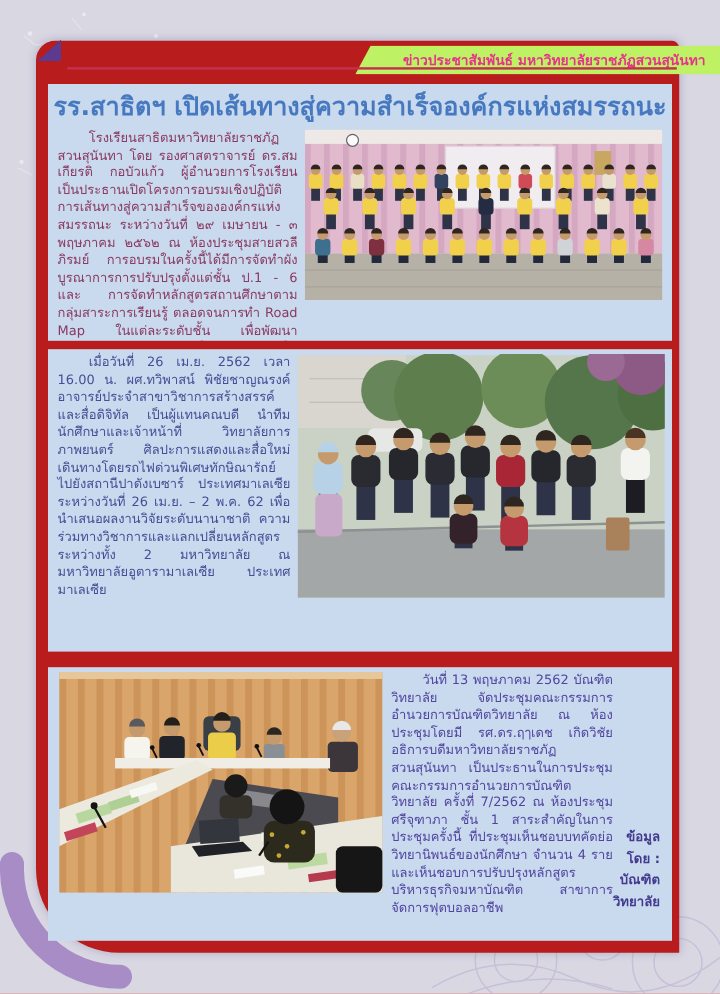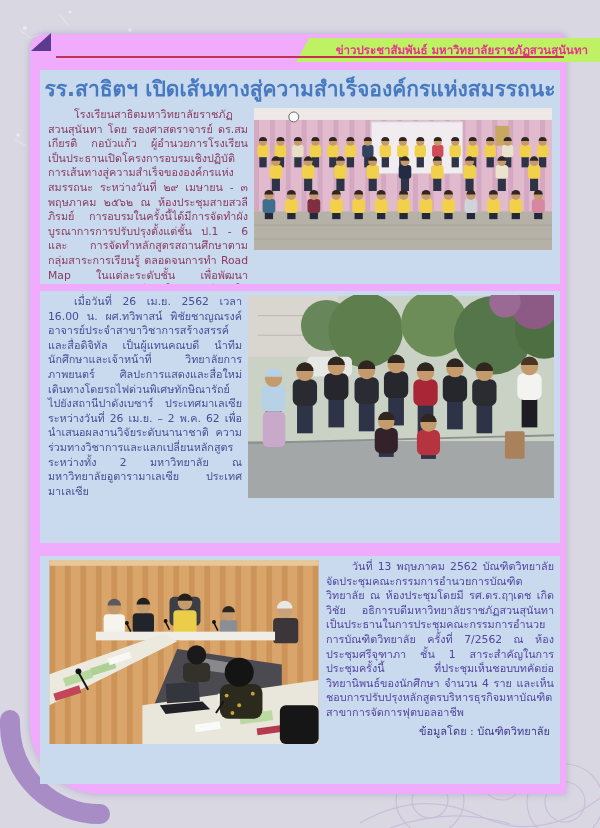--- a/index.html
+++ b/index.html
@@ -6,21 +6,21 @@
   body{font-family:"DejaVu Sans","Liberation Sans",sans-serif;}
   .page{position:relative;width:600px;height:828px;background:#d8d7e2;overflow:hidden;}
 
   
   .bg-deco{position:absolute;z-index:0;pointer-events:none;}
   .deco-tl{left:0;top:0;}
   .deco-br{right:0;bottom:0;}
   .corner-arc{position:absolute;left:0;top:690px;z-index:0;}
 
   
-  .card{position:absolute;left:30px;top:34px;width:536px;height:760px;background:#f0abfc;
+  .card{position:absolute;left:30px;top:34px;width:536px;height:760px;background:#b91c1c;
         border-radius:16px 6px 0 70px;box-shadow:0 0 7px rgba(110,100,150,.35);z-index:1;}
 
   .corner-triangle{position:absolute;left:31px;top:33px;width:20px;height:18px;background:#5b3b8f;
         clip-path:polygon(100% 0,100% 100%,0 100%);z-index:3;}
 
   .ribbon{position:absolute;left:296px;top:38px;width:304px;height:24px;background:#bef264;
         clip-path:polygon(13px 0,100% 0,100% 100%,0 100%);display:flex;align-items:center;
         justify-content:flex-end;box-sizing:border-box;padding-right:12px;z-index:4;}
   .ribbon span{color:#e8308e;font-size:11.5px;font-weight:bold;white-space:nowrap;}
 
@@ -36,22 +36,22 @@
   .hl1{color:#4779c0;}
   .hl2{color:#2c3b97;}
   .hl3{color:#3c64af;}
 
   .row{display:flex;gap:6px;padding:4px 6px 0 8px;}
   .body{margin:0;font-size:10.8px;line-height:14.6px;text-align:justify;text-indent:26px;}
   .b1{width:200px;color:#8a3a62;}
   .b2{color:#474d95;}
   .b3{color:#5145a0;}
   .col-left{width:196px;display:flex;flex-direction:column;}
-  .col-right{flex:1;display:flex;flex-direction:column;}
-  .byline{font-size:11px;font-weight:normal;}
+  .col-right{flex:1;display:flex;flex-direction:row;}
+  .byline{font-size:11px;font-weight:bold;}
   .by3{color:#433a8e;margin-top:auto;text-align:right;padding:0 4px 4px 0;}
 
   .photo{flex:0 0 auto;}
   .photo svg{display:block;}
 </style>
 </head>
 <body>
 
 <div class="page">
 

